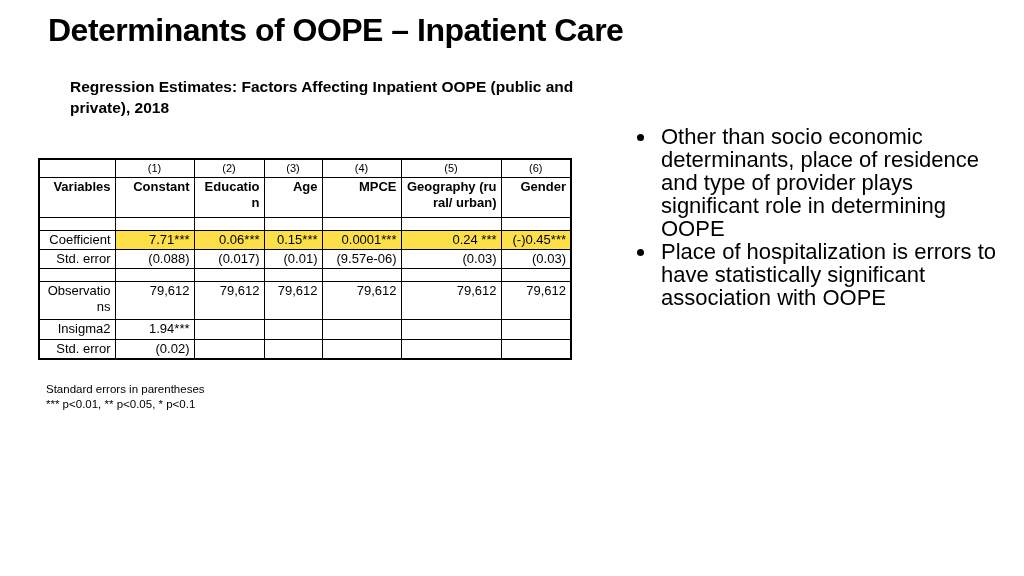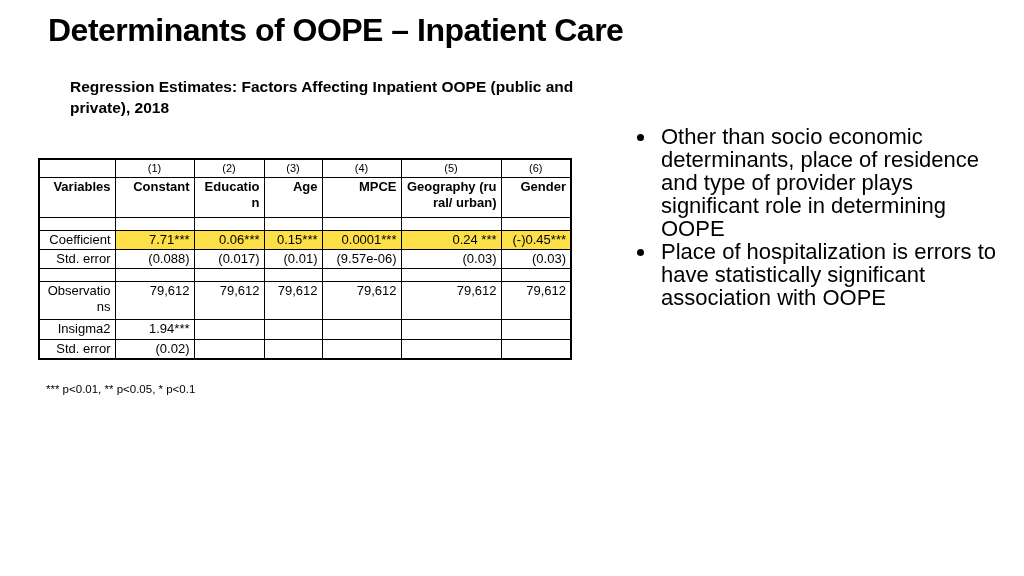--- a/index.html
+++ b/index.html
@@ -186,20 +186,21 @@
         <td class="val"></td>
         <td class="val"></td>
         <td class="val"></td>
         <td class="val"></td>
       </tr>
     </tbody>
   </table>
 </div>
 
 <div class="footnote">
+  <div>Standard errors in parentheses</div>
   <div>*** p&lt;0.01, ** p&lt;0.05, * p&lt;0.1</div>
 </div>
 
 <div class="bullets">
   <ul>
     <li>Other than socio economic determinants, place of residence and type of provider plays significant role in determining OOPE</li>
     <li>Place of hospitalization is errors to have statistically significant association with OOPE</li>
   </ul>
 </div>
 

